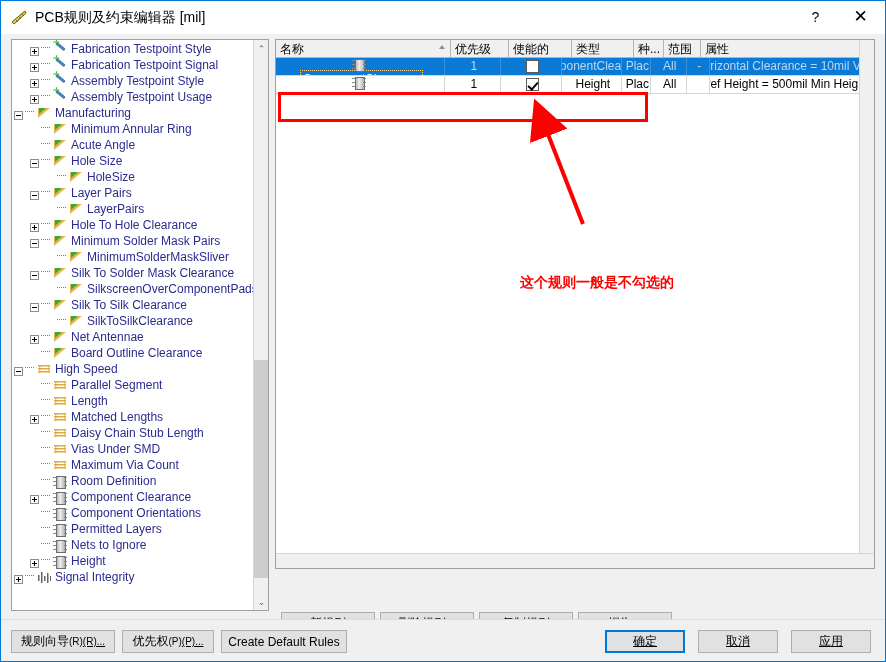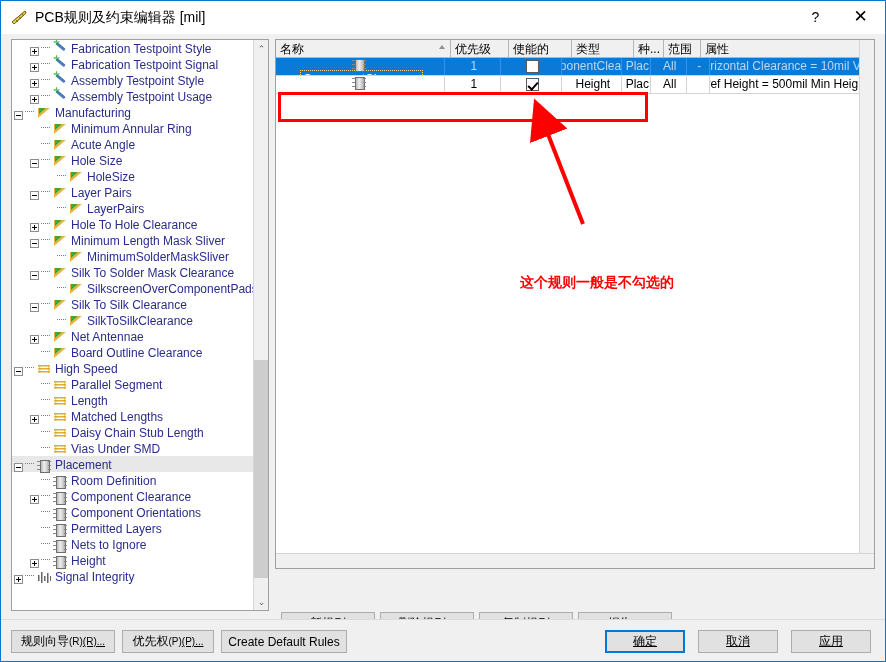--- a/index.html
+++ b/index.html
@@ -450,21 +450,21 @@
             <div class="expander plus"></div>
             <div class="dots"></div>
             <div class="ic ic-flag"></div>
             <div class="tlabel">Hole To Hole Clearance</div>
           </div>
           <div class="trow">
             <div class="ind" style="width: 16px;"></div>
             <div class="expander"></div>
             <div class="dots"></div>
             <div class="ic ic-flag"></div>
-            <div class="tlabel">Minimum Length Mask Sliver</div>
+            <div class="tlabel">Minimum Solder Mask Pairs</div>
           </div>
           <div class="trow">
             <div class="ind" style="width: 32px;"></div>
             <div class="nospace"></div>
             <div class="dots"></div>
             <div class="ic ic-flag"></div>
             <div class="tlabel">MinimumSolderMaskSliver</div>
           </div>
           <div class="trow">
             <div class="ind" style="width: 16px;"></div>
@@ -543,26 +543,26 @@
             <div class="ic ic-ladder"></div>
             <div class="tlabel">Daisy Chain Stub Length</div>
           </div>
           <div class="trow">
             <div class="ind" style="width: 16px;"></div>
             <div class="nospace"></div>
             <div class="dots"></div>
             <div class="ic ic-ladder"></div>
             <div class="tlabel">Vias Under SMD</div>
           </div>
-          <div class="trow sel">
-            <div class="ind" style="width: 0px;"></div>
-            <div class="expander"></div>
-            <div class="dots"></div>
-            <div class="ic ic-chip"></div>
-            <div class="tlabel">Placement</div>
+          <div class="trow">
+            <div class="ind" style="width: 16px;"></div>
+            <div class="nospace"></div>
+            <div class="dots"></div>
+            <div class="ic ic-ladder"></div>
+            <div class="tlabel">Maximum Via Count</div>
           </div>
           <div class="trow">
             <div class="ind" style="width: 16px;"></div>
             <div class="nospace"></div>
             <div class="dots"></div>
             <div class="ic ic-chip"></div>
             <div class="tlabel">Room Definition</div>
           </div>
           <div class="trow">
             <div class="ind" style="width: 16px;"></div>

